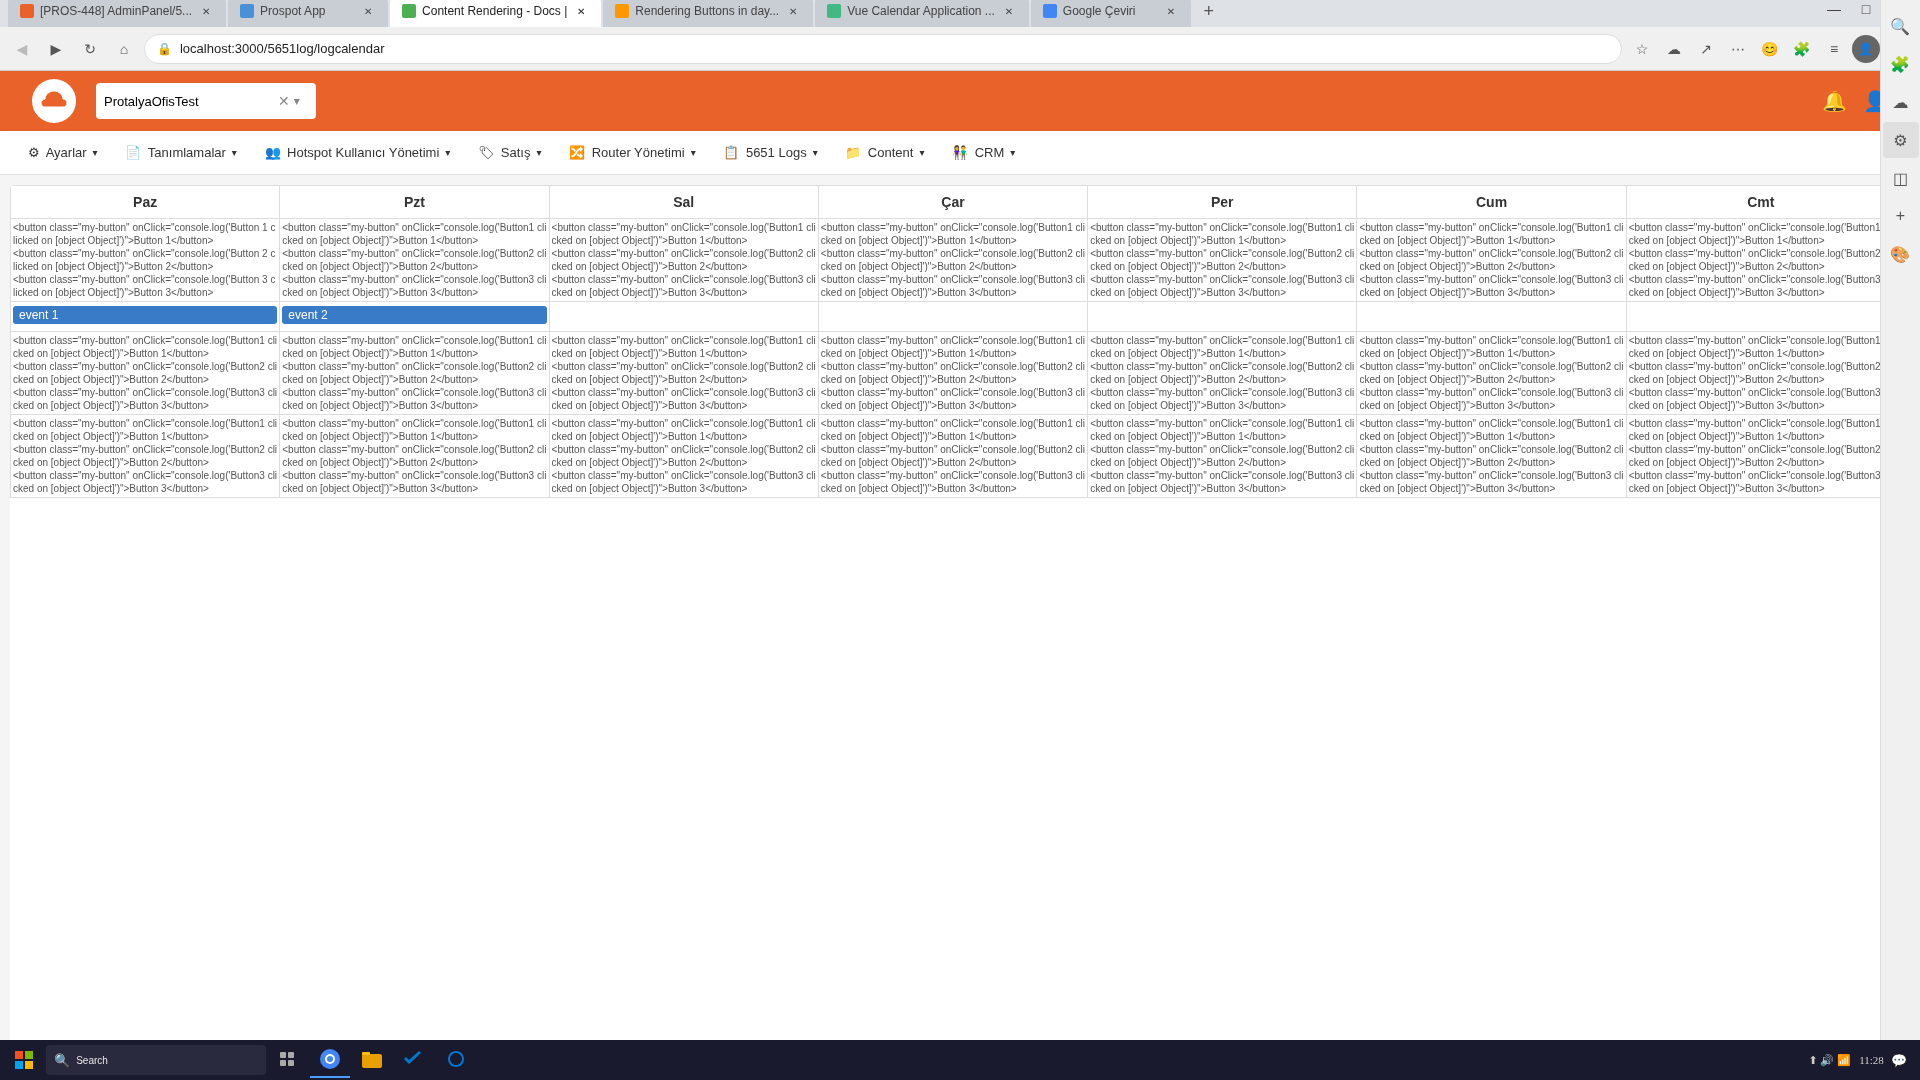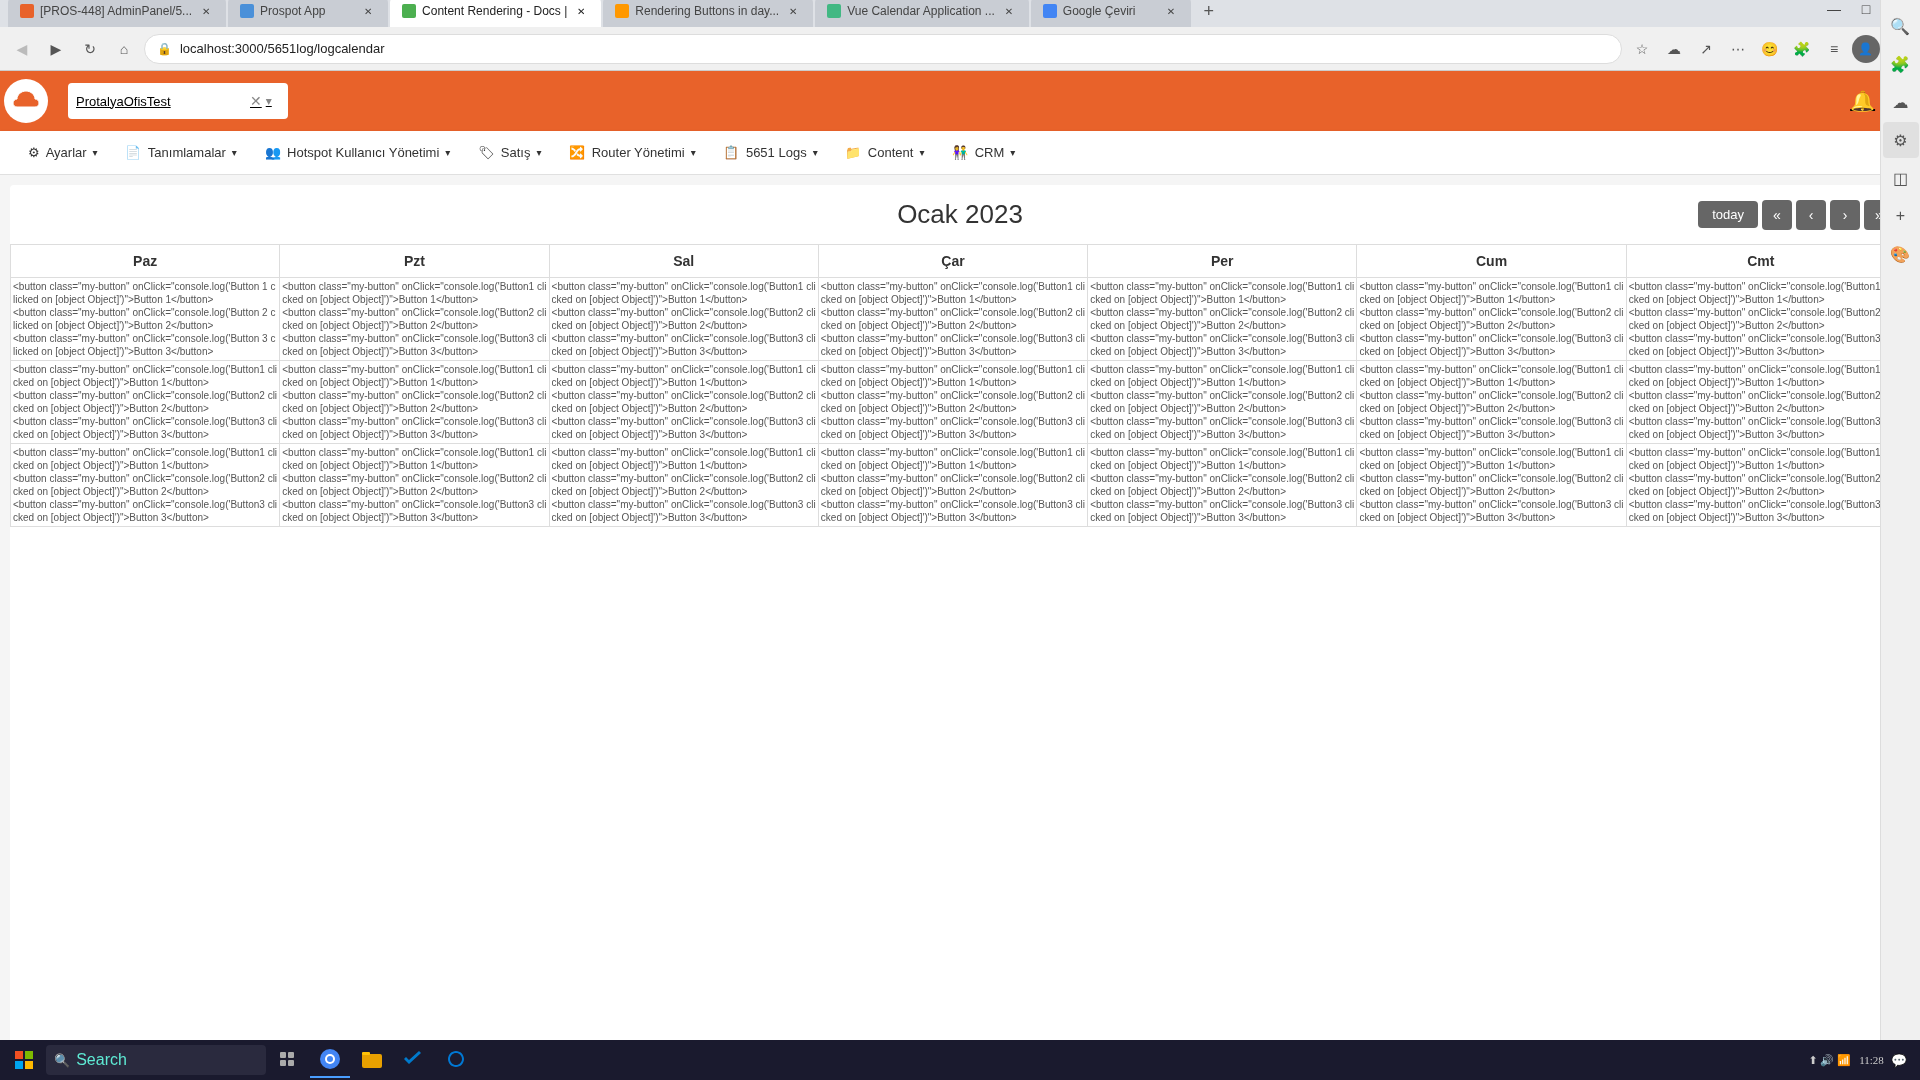--- a/index.html
+++ b/index.html
@@ -17,21 +17,21 @@
 
     
     .right-panel { position: fixed; right: 0; top: 0; width: 40px; height: 100%; background: #f0f0f0; border-left: 1px solid #ddd; display: flex; flex-direction: column; align-items: center; padding: 8px 0; gap: 2px; z-index: 100; }
     .right-panel-icon { width: 36px; height: 36px; display: flex; align-items: center; justify-content: center; border-radius: 4px; cursor: pointer; color: #555; font-size: 16px; }
     .right-panel-icon.active { background: #e0e0e0; }
 
     
     .app-container { display: flex; flex-direction: column; height: calc(1080px - 84px); }
 
     
-    .app-header { background: #e8622a; height: 60px; display: flex; align-items: center; padding: 0 4px; gap: 20px; text-decoration: underline; }
+    .app-header { background: #e8622a; height: 60px; display: flex; align-items: center; padding: 0 32px; gap: 20px; }
     .app-logo { width: 44px; height: 44px; background: white; border-radius: 50%; display: flex; align-items: center; justify-content: center; }
     .app-logo svg { width: 30px; height: 30px; }
     .search-box { background: white; border-radius: 4px; display: flex; align-items: center; padding: 0 8px; height: 36px; min-width: 220px; gap: 4px; }
     .search-box input { border: none; outline: none; font-size: 13px; width: 170px; }
     .search-box .clear-btn { cursor: pointer; color: #888; font-size: 14px; }
     .search-box .dropdown-btn { cursor: pointer; color: #888; font-size: 12px; }
     .header-spacer { flex: 1; }
     .header-icons { display: flex; align-items: center; gap: 16px; }
     .header-icon-btn { color: white; font-size: 20px; cursor: pointer; }
 
@@ -217,30 +217,20 @@
       <span>👫</span>
       <span>CRM</span>
       <span style="font-size:10px;">▾</span>
     </div>
   </div>
 
   <div class="main-content">
     <div class="content-area">
 
 
-      <div class="calendar-header">
-        <h2 class="calendar-title">Ocak 2023</h2>
-        <div class="calendar-nav">
-          <button class="today-btn">today</button>
-          <button class="cal-nav-btn">«</button>
-          <button class="cal-nav-btn">‹</button>
-          <button class="cal-nav-btn">›</button>
-          <button class="cal-nav-btn">»</button>
-        </div>
-      </div>
 
       <div style="flex:1; overflow:auto; position:relative;">
         <table class="calendar-table">
           <thead>
             <tr>
               <th>Paz</th>
               <th>Pzt</th>
               <th>Sal</th>
               <th>Çar</th>
               <th>Per</th>
@@ -283,20 +273,34 @@
 &lt;button class="my-button" onClick="console.log('Button3 clicked on [object Object]')"&gt;Button 3&lt;/button&gt;</div>
               </td>
               <td>
                 <div class="cell-content">&lt;button class="my-button" onClick="console.log('Button1 clicked on [object Object]')"&gt;Button 1&lt;/button&gt;
 &lt;button class="my-button" onClick="console.log('Button2 clicked on [object Object]')"&gt;Button 2&lt;/button&gt;
 &lt;button class="my-button" onClick="console.log('Button3 clicked on [object Object]')"&gt;Button 3&lt;/button&gt;</div>
               </td>
               <td style="background:#f5f5f5; border:none; width:14px;"></td>
             </tr>
 
+            <tr style="height:30px;">
+              <td style="background:white;">
+                <div class="event-bar blue">event 1</div>
+              </td>
+              <td style="background:white;">
+                <div class="event-bar blue">event 2</div>
+              </td>
+              <td style="background:white;"></td>
+              <td style="background:white;"></td>
+              <td style="background:white;"></td>
+              <td style="background:white;"></td>
+              <td style="background:white;"></td>
+              <td style="background:#f5f5f5; border:none;"></td>
+            </tr>
 
             <tr>
               <td>
                 <div class="cell-content">&lt;button class="my-button" onClick="console.log('Button1 clicked on [object Object]')"&gt;Button 1&lt;/button&gt;
 &lt;button class="my-button" onClick="console.log('Button2 clicked on [object Object]')"&gt;Button 2&lt;/button&gt;
 &lt;button class="my-button" onClick="console.log('Button3 clicked on [object Object]')"&gt;Button 3&lt;/button&gt;</div>
               </td>
               <td>
                 <div class="cell-content">&lt;button class="my-button" onClick="console.log('Button1 clicked on [object Object]')"&gt;Button 1&lt;/button&gt;
 &lt;button class="my-button" onClick="console.log('Button2 clicked on [object Object]')"&gt;Button 2&lt;/button&gt;
@@ -383,21 +387,21 @@
   <div class="taskbar-start">
     <svg width="18" height="18" viewBox="0 0 18 18">
         <rect x="0" y="0" width="8" height="8" fill="#f25022"></rect>
         <rect x="10" y="0" width="8" height="8" fill="#7fba00"></rect>
         <rect x="0" y="10" width="8" height="8" fill="#00a4ef"></rect>
         <rect x="10" y="10" width="8" height="8" fill="#ffb900"></rect>
       </svg>
   </div>
   <div class="taskbar-search">
     <span style="color:#aaa; font-size:13px;">🔍</span>
-    <span style="color:#5eead4; font-size:16px;">Search</span>
+    <span style="color:#e5e5e5; font-size:10px;">Search</span>
   </div>
   <div class="taskbar-icon">
     <svg width="16" height="16" viewBox="0 0 16 16" fill="#aaa">
         <rect x="0" y="0" width="6" height="6" rx="1"></rect>
         <rect x="8" y="0" width="6" height="6" rx="1"></rect>
         <rect x="0" y="8" width="6" height="6" rx="1"></rect>
         <rect x="8" y="8" width="6" height="6" rx="1"></rect>
       </svg>
   </div>
   <div class="taskbar-app active">

